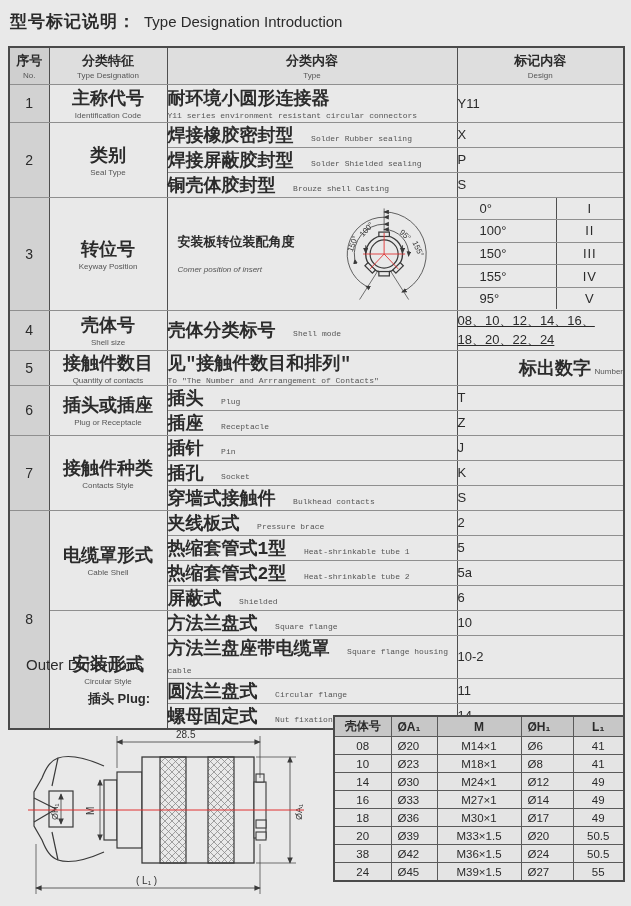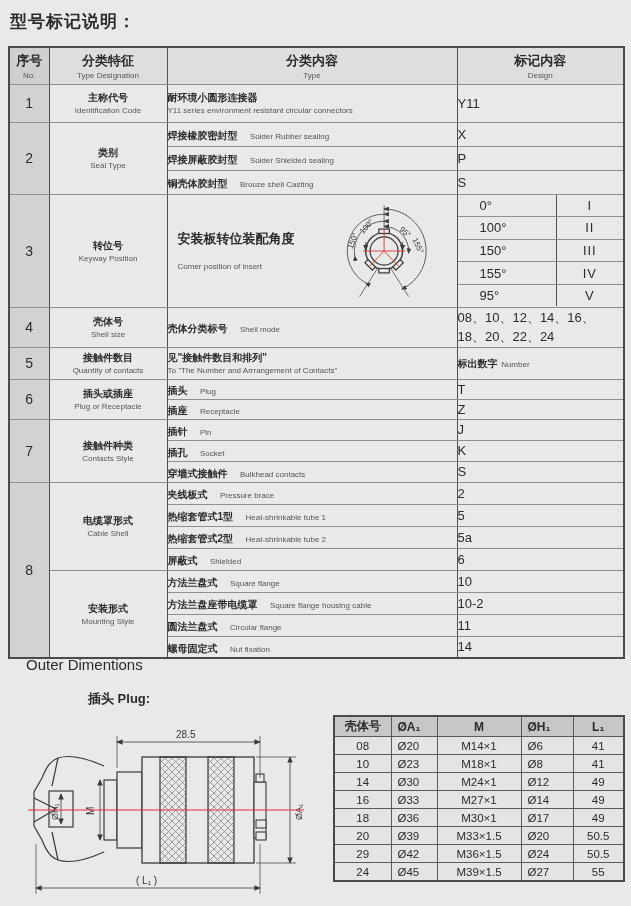--- a/index.html
+++ b/index.html
@@ -16,65 +16,66 @@
 
   
   table.main{position:absolute;left:8px;top:46px;width:615px;border-collapse:collapse;table-layout:fixed;}
   table.main td,table.main th{border:1px solid #8f8f8f;padding:0;vertical-align:middle;}
   table.main{border:2px solid #4a4a4a;}
   table.main td{border-left:1px solid #4f4f4f;border-right:1px solid #4f4f4f;}
   .c-no{background:#d2d2d2;text-align:center;}
   .c-no .num{font-size:14px;}
   .hdr td{background:#dedede;text-align:center;border-bottom:1px solid #4f4f4f;}
   .hdr .c-no{background:#cfcfcf;}
-  .zh{font-size:10px;font-weight:bold;}
+  .zh{font-size:18px;font-weight:bold;}
   .en{font-size:8px;color:#555;font-weight:normal;}
   .hdr .zh{font-size:13px;display:block;}
   .hdr .en{display:block;margin-top:1px;}
   .feat{text-align:center;background:#e9e9e9;}
   .feat .zh{display:block;}
   .feat .en{display:block;margin-top:1px;text-align:center;}
-  .cont{padding:2px 6px 2px 12px;background:#e9e9e9;}
+  .cont{padding:2px 6px 2px 12px;background:#e9e9e9;font-family:Liberation Mono, monospace;}
   .cont .en{margin-left:8px;}
   .cont.stack .zh{display:block;}
   .cont.stack .en{display:block;margin-left:0;margin-top:1px;}
   .desg{padding-left:14px;font-size:13px;background:#e9e9e9;}
-  .desg-center{text-align:left;padding-left:0;}
-  .pre{white-space:pre-line;line-height:1.5;}
+  .desg-center{text-align:right;padding-left:0;}
+  .pre{white-space:pre-line;line-height:1.5;text-decoration:underline;}
   
   .r3cell{padding:0 !important;}
   .r3-grid{display:flex;flex-direction:column;height:112px;}
   .r3-row{flex:1;display:flex;}
   .r3-row + .r3-row{border-top:1px solid #8f8f8f;}
   .r3-angle{width:46%;display:flex;align-items:center;padding-left:22px;font-size:13px;}
   .r3-mark{flex:1;border-left:1px solid #4f4f4f;display:flex;align-items:center;justify-content:center;font-size:13px;letter-spacing:1px;}
   .r3cont{display:flex;align-items:center;gap:4px;padding:0 2px 0 10px;}
   .r3txt{width:142px;}
   .r3txt .zh{display:block;font-size:13px;}
-  .r3txt .en{display:block;margin-top:14px;}
+  .r3txt .en{display:block;margin-top:14px;font-style:italic;}
 
   
   table.dimt{position:absolute;left:333px;top:715px;width:290px;border-collapse:collapse;table-layout:fixed;border:2px solid #4a4a4a;}
   table.dimt th,table.dimt td{border:1px solid #5a5a5a;font-weight:normal;padding:0;height:17px;}
   table.dimt th{background:#c7c7c7;font-size:12px;font-weight:bold;height:19px;}
   table.dimt td{background:#e4e4e4;font-size:11.5px;text-align:center;margin-left:23px;}
   table.dimt th{text-align:center;}
   .al{text-align:left !important;padding-left:6px !important;}
 
   
   #plug-drawing{position:absolute;left:4px;top:702px;}
   svg text{font-family:"Liberation Sans","DejaVu Sans",sans-serif;fill:#333;}
 </style>
 </head>
 <body>
 
 <div id="page">
 
   <div id="main-title" class="title-row">
     <span class="t-zh">型号标记说明：</span>
+    <span class="t-en">Type Designation Introduction</span>
   </div>
 
   <table class="main">
     <colgroup>
         <col style="width:40px">
         <col style="width:118px">
         <col style="width:290px">
         <col style="width:167px">
       </colgroup>
 
@@ -328,21 +329,21 @@
     <tr style="height:22px">
       <td class="cont">
         <span class="zh">屏蔽式</span>
         <span class="en">Shielded</span>
       </td>
       <td class="desg">6</td>
     </tr>
     <tr style="height:22px">
       <td class="feat" rowspan="4">
         <span class="zh">安装形式</span>
-        <span class="en">Mounting Style</span>
+        <span class="en">Circular Style</span>
       </td>
       <td class="cont">
         <span class="zh">方法兰盘式</span>
         <span class="en">Square flange</span>
       </td>
       <td class="desg">10</td>
     </tr>
     <tr style="height:22px">
       <td class="cont">
         <span class="zh">方法兰盘座带电缆罩</span>
@@ -484,21 +485,21 @@
       <td>49</td>
     </tr>
     <tr>
       <td>20</td>
       <td class="al">Ø39</td>
       <td>M33×1.5</td>
       <td class="al">Ø20</td>
       <td>50.5</td>
     </tr>
     <tr>
-      <td>29</td>
+      <td>38</td>
       <td class="al">Ø42</td>
       <td>M36×1.5</td>
       <td class="al">Ø24</td>
       <td>50.5</td>
     </tr>
     <tr>
       <td>24</td>
       <td class="al">Ø45</td>
       <td>M39×1.5</td>
       <td class="al">Ø27</td>

